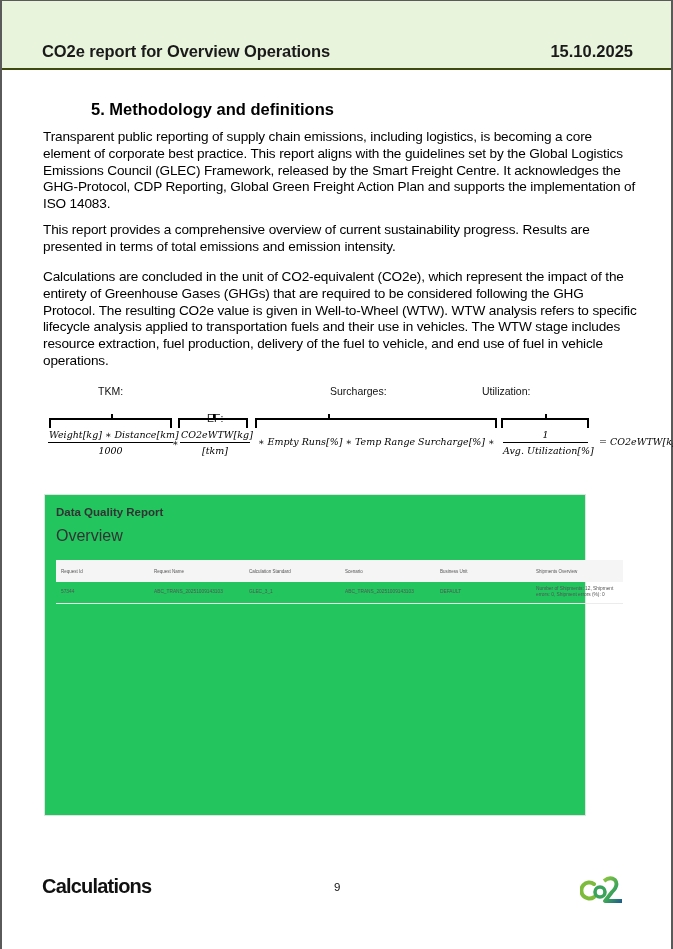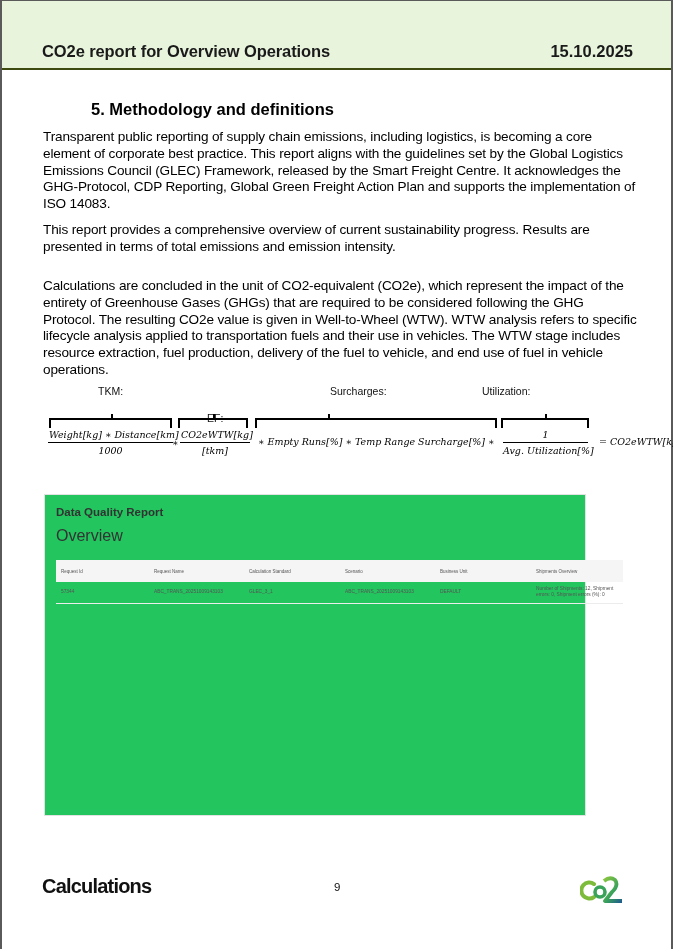--- a/index.html
+++ b/index.html
@@ -23,21 +23,21 @@
     }
     .section-title {
       position: absolute; left: 49px; top: 99px; font-size: 16.5px; font-weight: bold; color: #000; margin-left: 40px;
     }
     .para {
       position: absolute; left: 41px; width: 595px; font-size: 13.6px; line-height: 16.8px; color: #000;
       letter-spacing: -0.15px;
     }
     .p1 { top: 128px; }
     .p2 { top: 221px; }
-    .p3 { top: 277px; }
+    .p3 { top: 268px; }
 
     .formula { position: absolute; left: 40px; top: 378px; width: 600px; height: 90px; }
     .f-label { position: absolute; top: 6px; font-family: Liberation Sans, sans-serif; font-size: 10.5px; color: #111; }
     .brace { position: absolute; top: 39px; height: 10px; border-top: 2px solid #000; border-left: 2px solid #000; border-right: 2px solid #000; }
     .brace .tick { position: absolute; left: 50%; top: -6px; width: 2px; height: 6px; background: #000; }
     .math { font-family: "DejaVu Serif", serif; font-style: italic; font-size: 9.5px; color: #000; position: absolute; white-space: nowrap; margin-left: 8px; }
     .frac { position: absolute; text-align: center; }
     .frac .num { display: block; padding: 0 1px; font-family: "DejaVu Serif", serif; font-style: italic; font-size: 9.5px; white-space: nowrap; }
     .frac .bar { display: block; height: 1px; background: #000; margin: 2px 0; }
     .frac .den { display: block; font-family: "DejaVu Serif", serif; font-style: italic; font-size: 9.5px; white-space: nowrap; }

